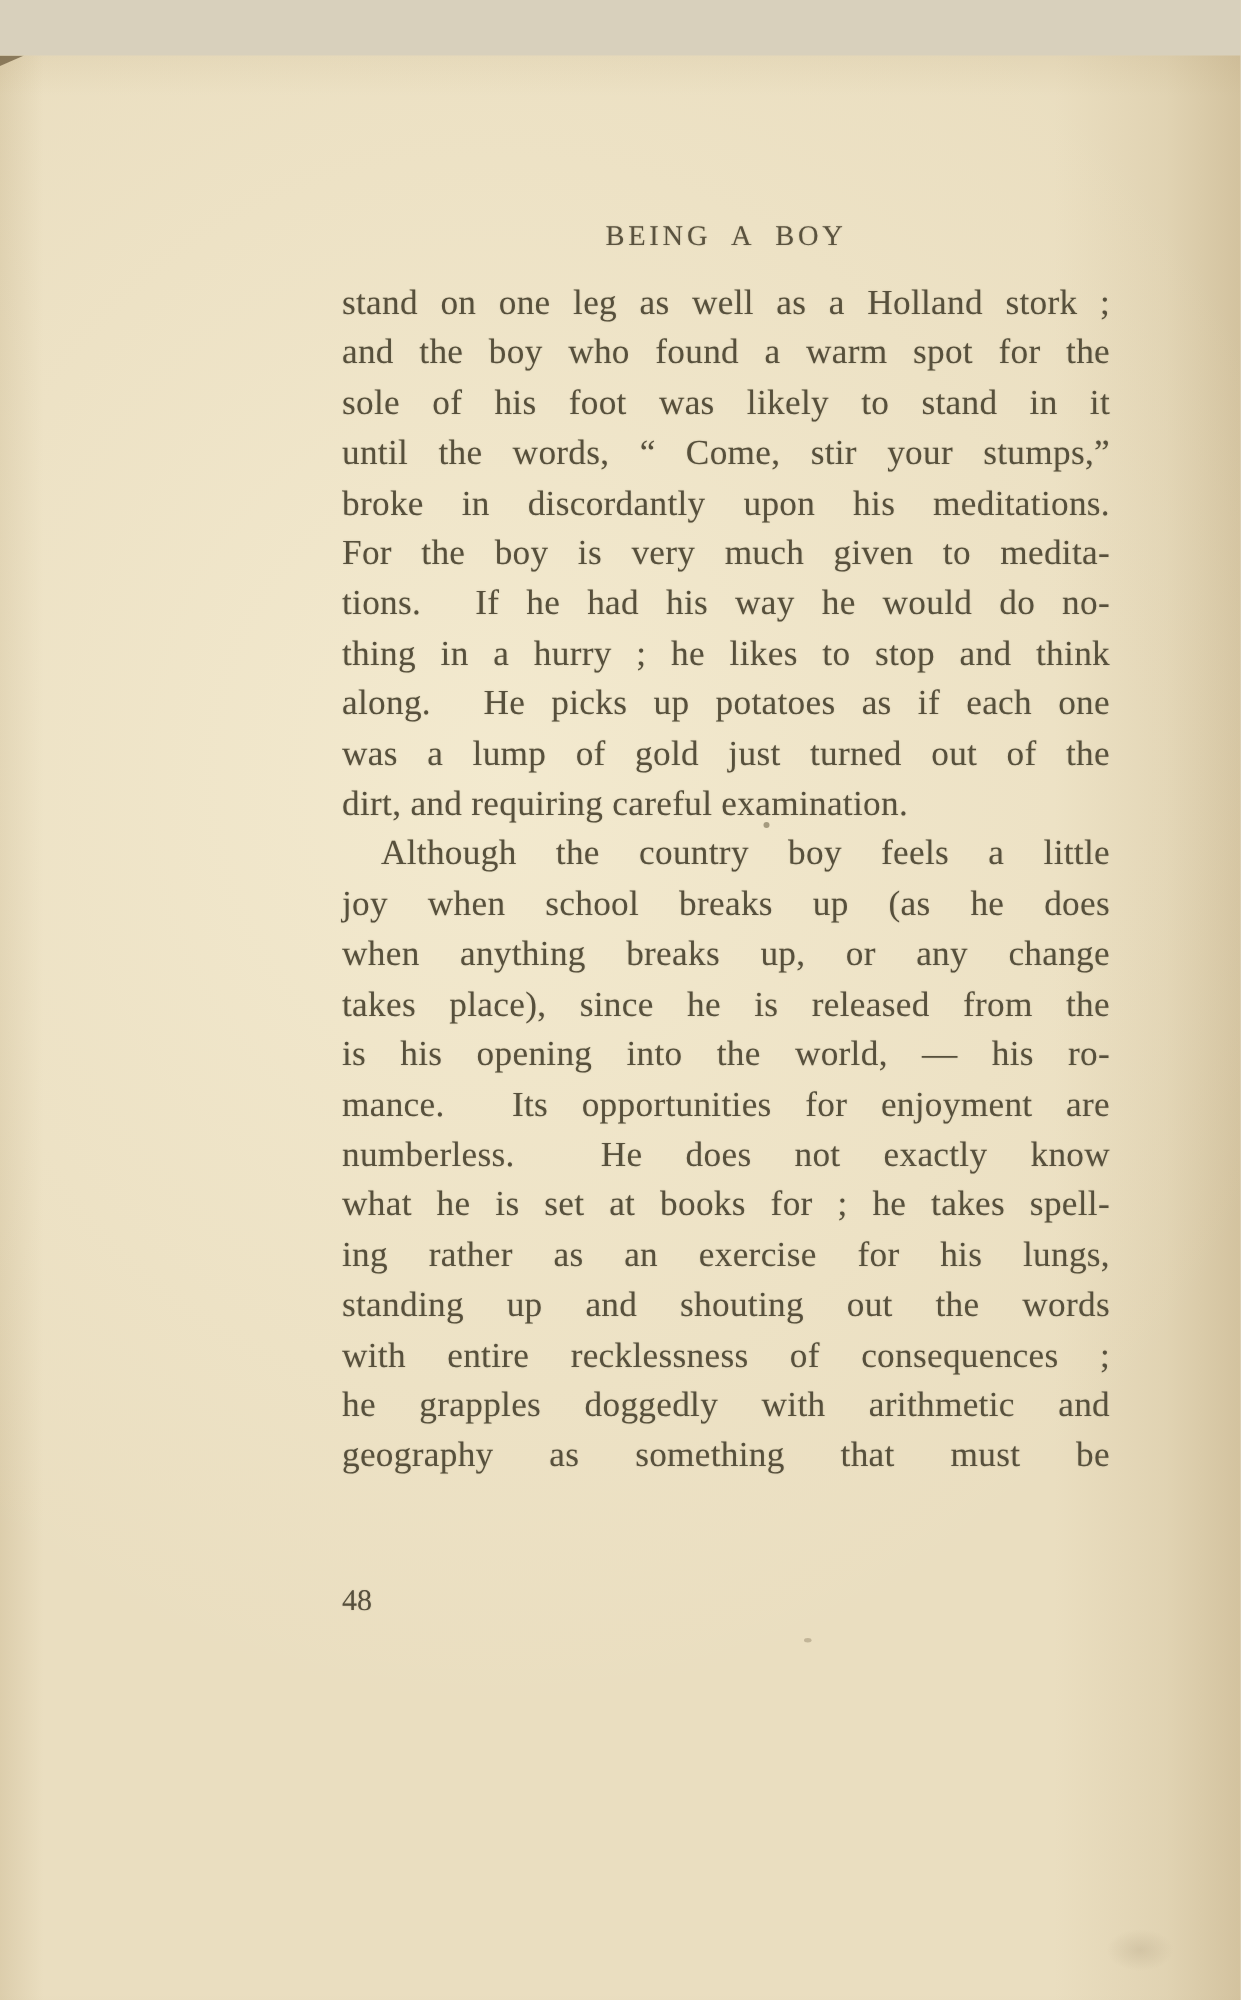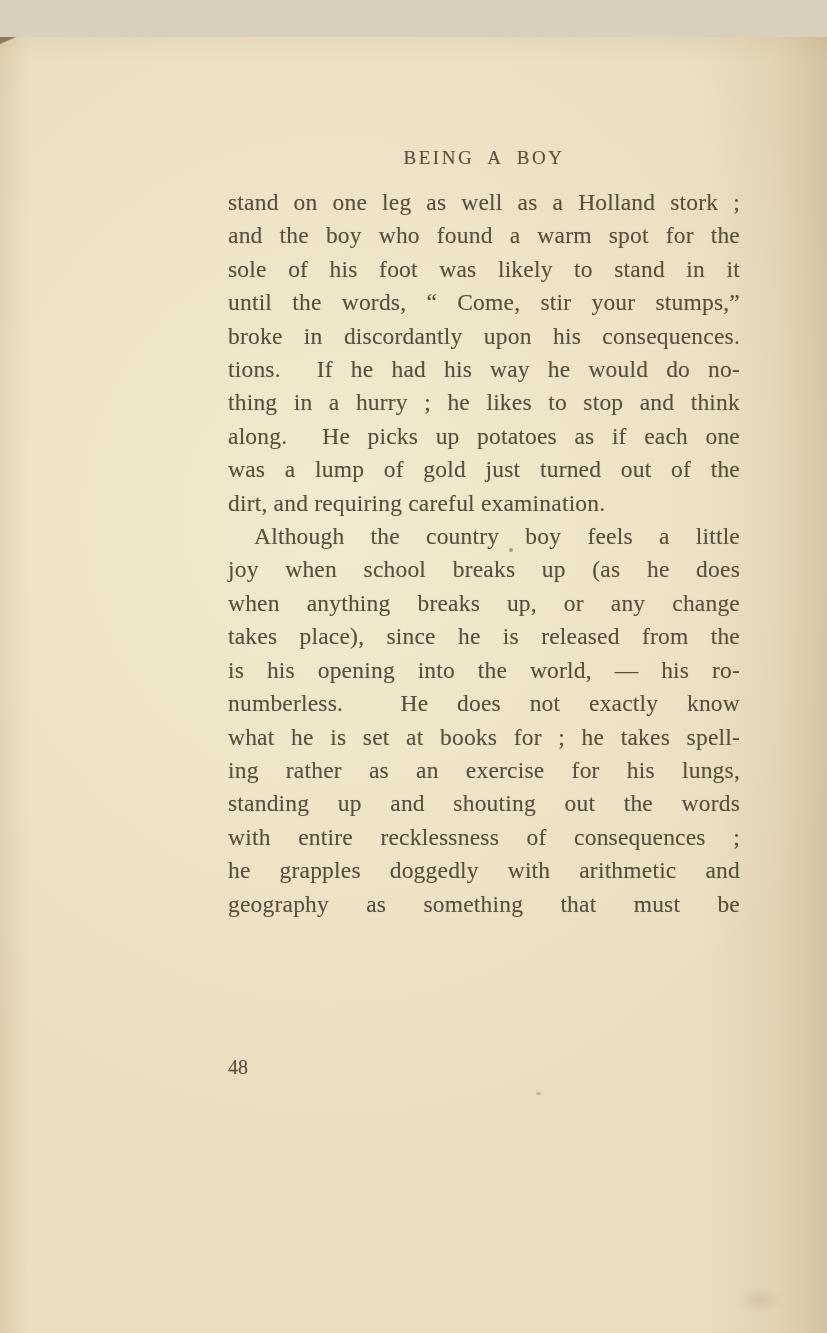--- a/index.html
+++ b/index.html
@@ -79,33 +79,35 @@
   <div class="speck-2"></div>
 
   <div class="running-header">BEING A BOY</div>
 
   <div class="textblock">
     <div class="para">
       <div class="line">stand on one leg as well as a Holland stork&nbsp;;</div>
       <div class="line">and the boy who found a warm spot for the</div>
       <div class="line">sole of his foot was likely to stand in it</div>
       <div class="line">until the words, “&nbsp;Come, stir your stumps,”</div>
-      <div class="line">broke in discordantly upon his consequences.</div>
+      <div class="line">broke in discordantly upon his meditations.</div>
+      <div class="line">For the boy is very much given to medita-</div>
       <div class="line">tions.&nbsp; If he had his way he would do no-</div>
       <div class="line">thing in a hurry&nbsp;; he likes to stop and think</div>
       <div class="line">along.&nbsp; He picks up potatoes as if each one</div>
       <div class="line">was a lump of gold just turned out of the</div>
       <div class="line lastline">dirt, and requiring careful examination.</div>
     </div>
     <div class="para">
       <div class="line indent">Although the country boy feels a little</div>
       <div class="line">joy when school breaks up (as he does</div>
       <div class="line">when anything breaks up, or any change</div>
       <div class="line">takes place), since he is released from the</div>
       <div class="line">is his opening into the world, —&nbsp;his ro-</div>
+      <div class="line">mance.&nbsp; Its opportunities for enjoyment are</div>
       <div class="line">numberless.&nbsp; He does not exactly know</div>
       <div class="line">what he is set at books for&nbsp;; he takes spell-</div>
       <div class="line">ing rather as an exercise for his lungs,</div>
       <div class="line">standing up and shouting out the words</div>
       <div class="line">with entire recklessness of consequences&nbsp;;</div>
       <div class="line">he grapples doggedly with arithmetic and</div>
       <div class="line">geography as something that must be</div>
     </div>
   </div>
 

